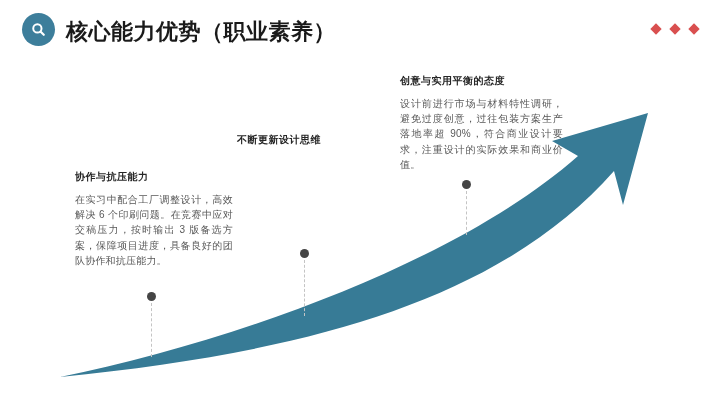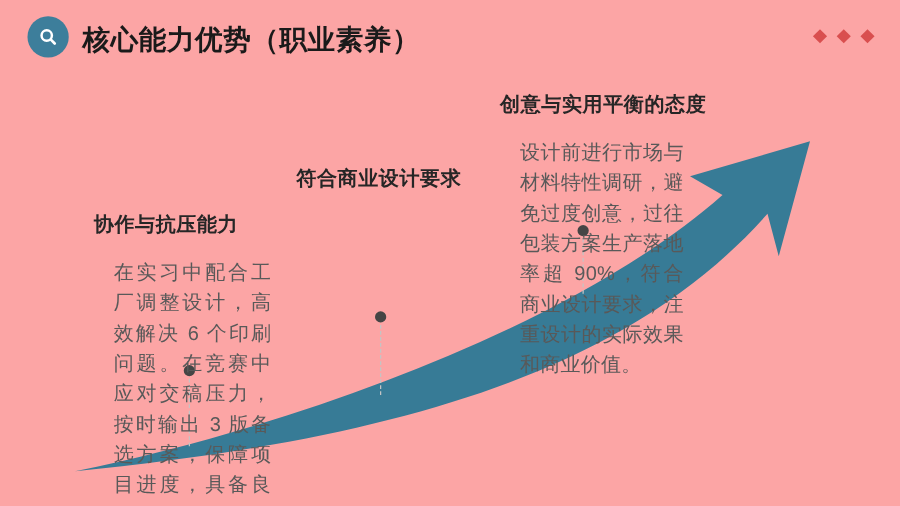--- a/index.html
+++ b/index.html
@@ -1,17 +1,17 @@
 <!DOCTYPE html>
 <html style="--accent-teal: #3D7E9B; --arrow-teal: #377B96; --diamond-red: #D94F4F; --title-text: #1A1A1A; --heading-text: #262626; --body-text: #595959; --dot-gray: #454545; --connector-gray: #C4C4C4;"><head>
 <meta charset="utf-8">
 <style>
   html,body{margin:0;padding:0;background:#e8e8e8;}
   .slide{
-    position:relative;width:720px;height:405px;background:#fca5a5;
+    position:relative;width:720px;height:405px;background:#ffffff;
     overflow:hidden;font-family:"Liberation Sans","DejaVu Sans",sans-serif;
   }
   
   .header-icon{
     position:absolute;left:22px;top:13px;width:33px;height:33px;border-radius:50%;
     background:var(--accent-teal,#3D7E9B);display:flex;align-items:center;justify-content:center;
   }
   .page-title{
     position:absolute;left:66px;top:17px;font-size:22px;font-weight:bold;
     color:var(--title-text,#1A1A1A);letter-spacing:0.5px;white-space:nowrap;
@@ -25,25 +25,25 @@
   .milestone-connector{position:absolute;width:0;border-left:1.5px dashed var(--connector-gray,#C4C4C4);}
   .dot-1{left:147px;top:292px;} .conn-1{left:151px;top:303px;height:54px;}
   .dot-2{left:300px;top:249px;} .conn-2{left:304px;top:260px;height:56px;}
   .dot-3{left:462px;top:180px;} .conn-3{left:466px;top:191px;height:44px;}
   
   .milestone{position:absolute;}
   .m-1{left:75px;top:170px;width:158px;}
   .m-2{left:237px;top:133px;width:163px;}
   .m-3{left:400px;top:74px;width:163px;}
   .milestone h3{
-    margin:0 0 8px 0;font-size:16px;font-weight:bold;color:var(--heading-text,#262626);
+    margin:0 0 8px 0;font-size:10px;font-weight:bold;color:var(--heading-text,#262626);
     letter-spacing:0.5px;white-space:nowrap;font-family:Liberation Mono, monospace;
   }
   .milestone p{
-    margin:16px;font-size:16px;line-height:1.52;color:var(--body-text,#595959);
+    margin:0;font-size:10px;line-height:1.52;color:var(--body-text,#595959);
     text-align:justify;letter-spacing:0.2px;
   }
 </style>
 </head>
 <body>
 
 <div class="slide">
 
   <div class="header-icon">
     <svg width="18" height="18" viewBox="0 0 20 20" aria-hidden="true">
@@ -76,21 +76,21 @@
   <div class="milestone-connector conn-2"></div>
   <div class="milestone-dot dot-3"></div>
   <div class="milestone-connector conn-3"></div>
 
   <div class="milestone m-1">
     <h3>协作与抗压能力</h3>
     <p>在实习中配合工厂调整设计，高效解决 6 个印刷问题。在竞赛中应对交稿压力，按时输出 3 版备选方案，保障项目进度，具备良好的团队协作和抗压能力。</p>
   </div>
 
   <div class="milestone m-2">
-    <h3>符合商业设计要求</h3>
+    <h3>不断更新设计思维</h3>
   </div>
 
   <div class="milestone m-3">
     <h3>创意与实用平衡的态度</h3>
     <p>设计前进行市场与材料特性调研，避免过度创意，过往包装方案生产落地率超 90%，符合商业设计要求，注重设计的实际效果和商业价值。</p>
   </div>
 
 </div>
 
 </body></html>

